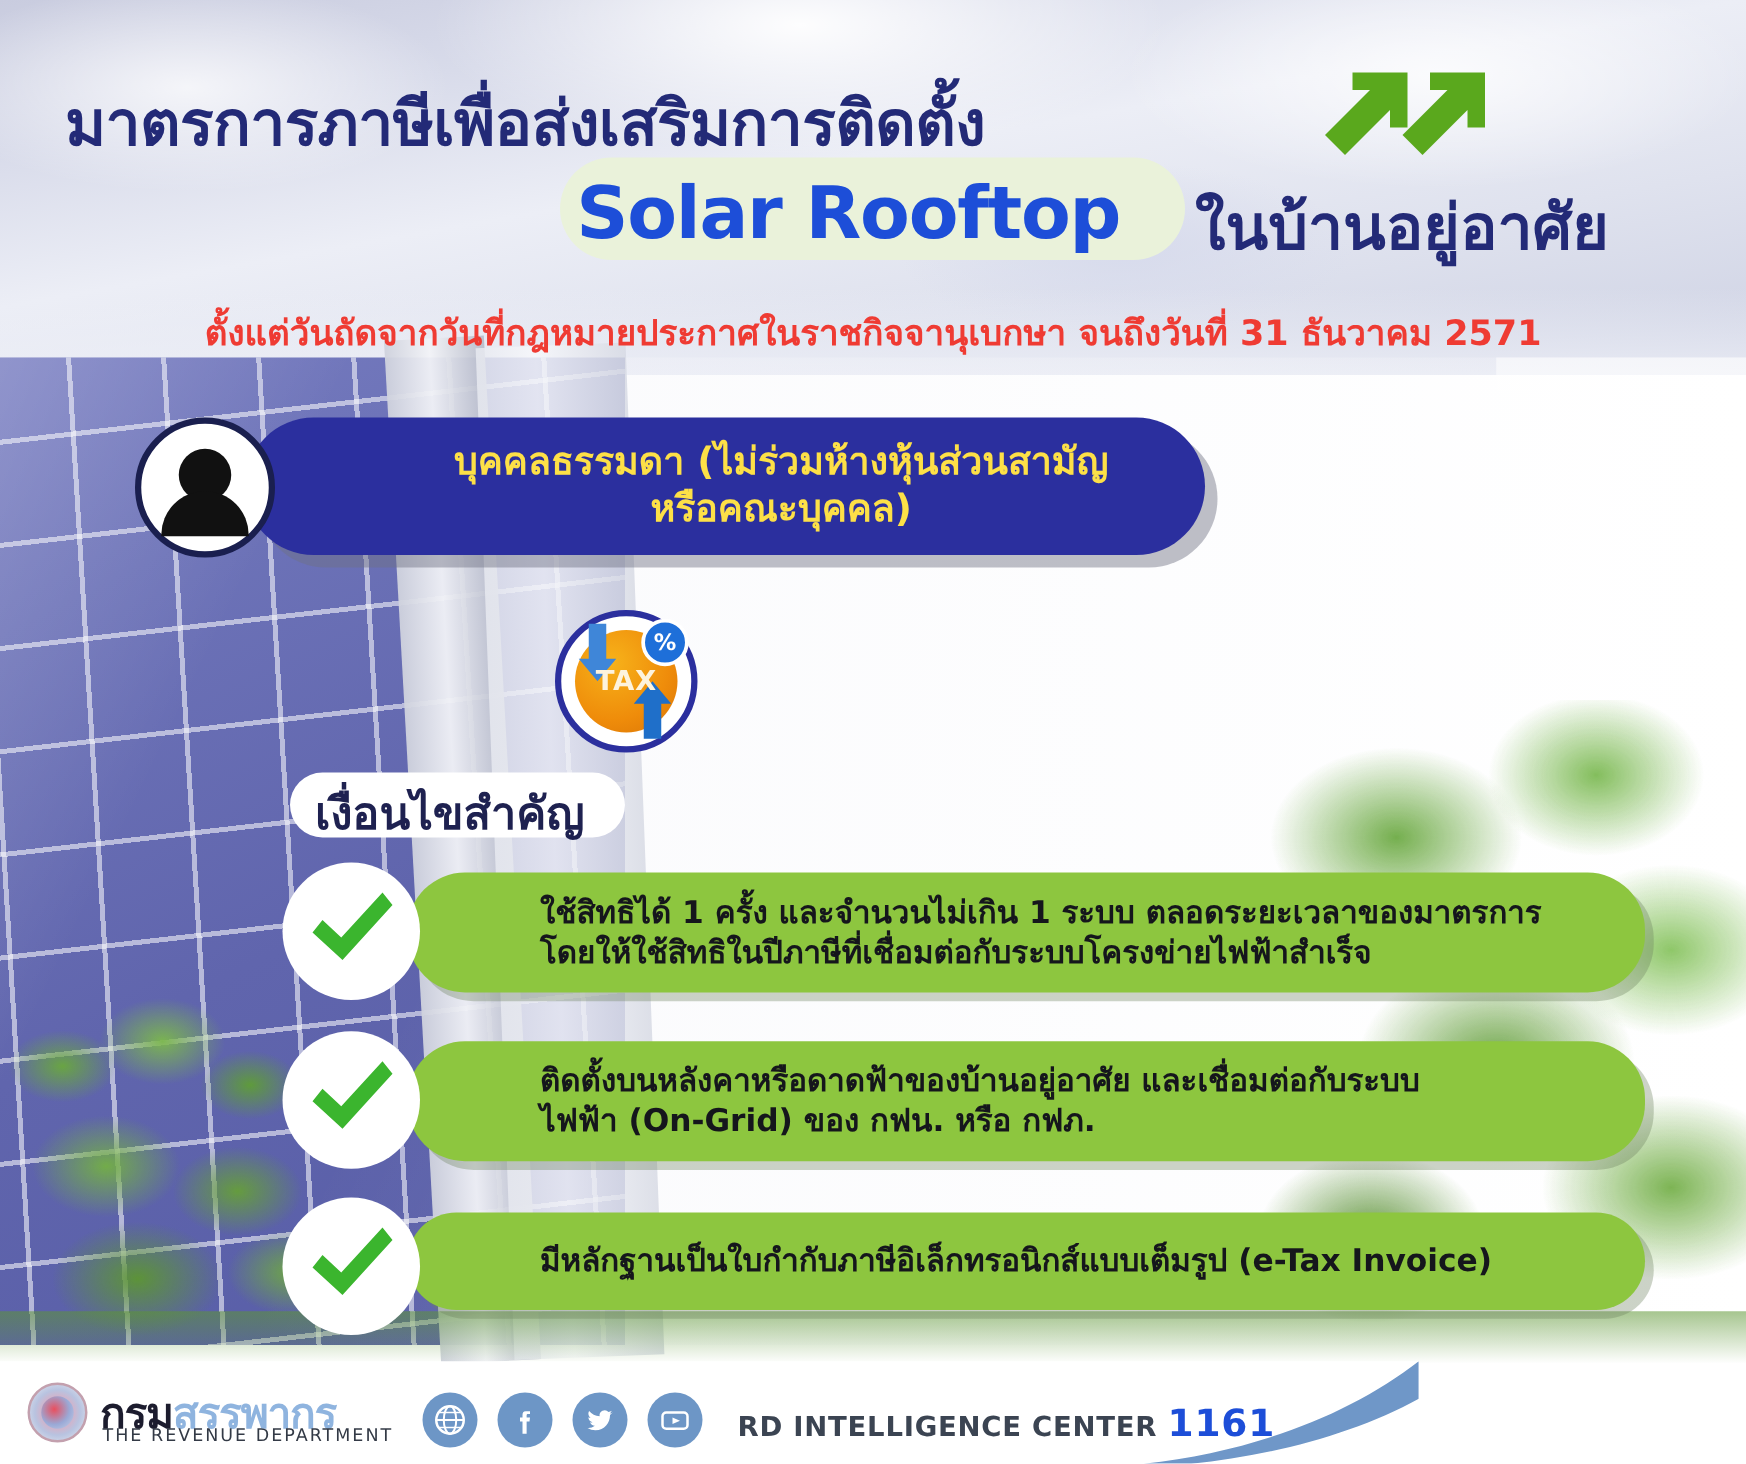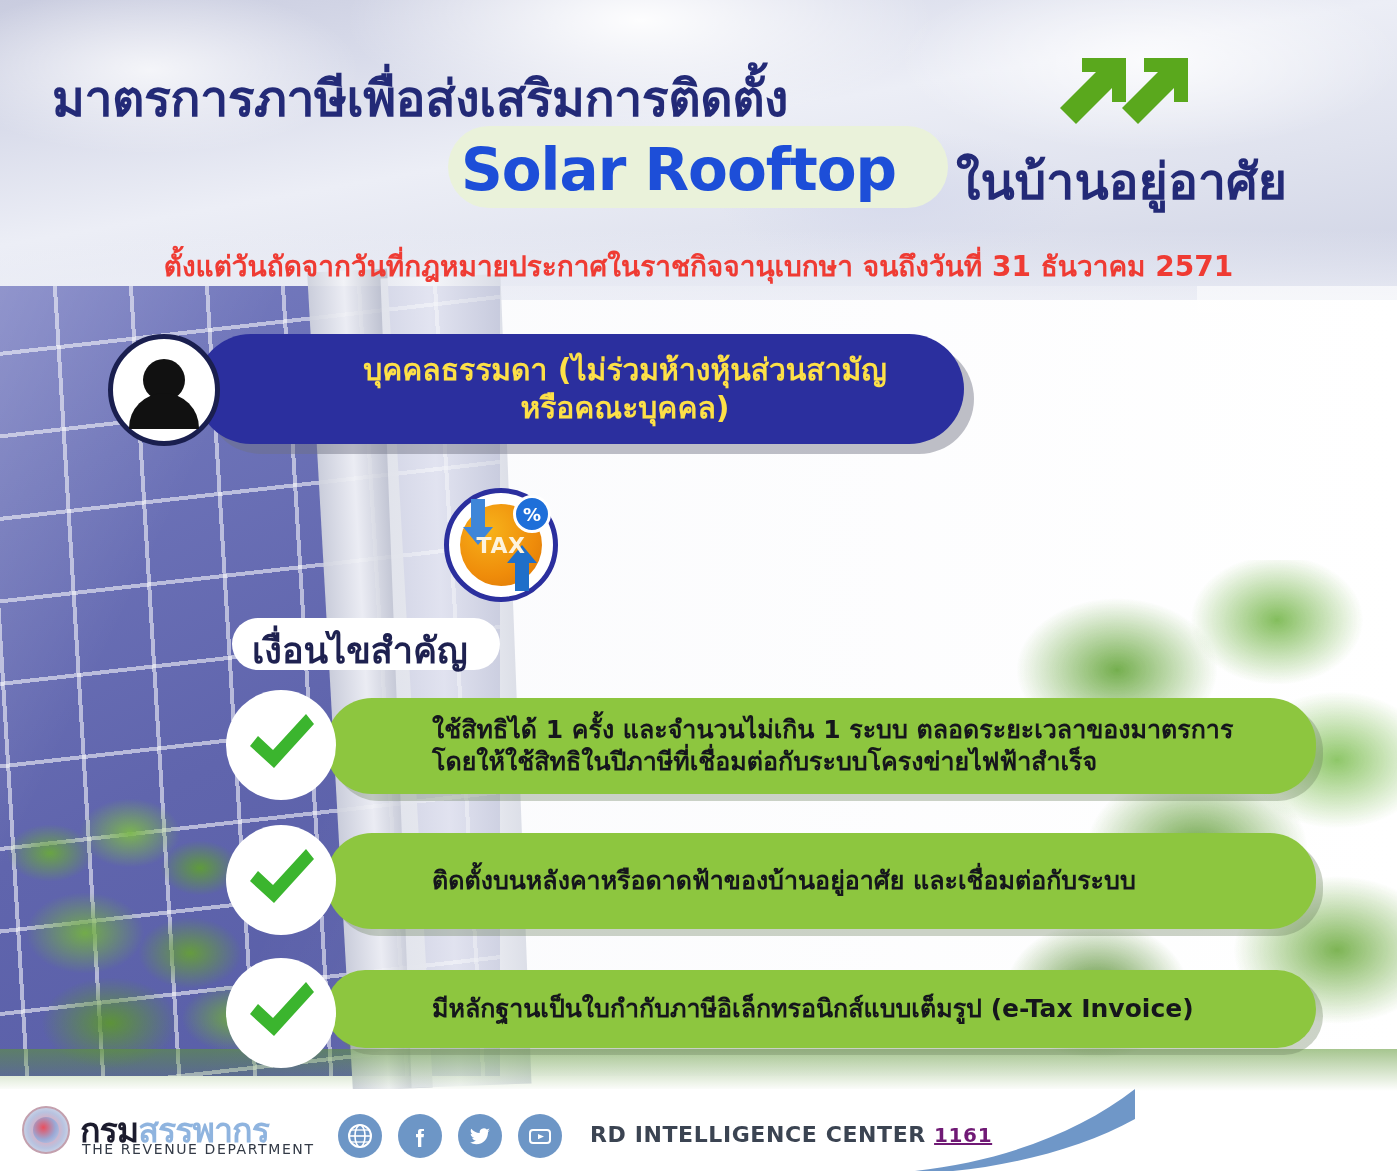--- a/index.html
+++ b/index.html
@@ -237,21 +237,21 @@
   .social{ position:absolute; left:338px; top:1114px; display:flex; gap:16px; z-index:6; }
   .soc{
     width:44px; height:44px; border-radius:50%; background:#6d96c6;
     display:flex; align-items:center; justify-content:center; color:#ffffff;
   }
   .rd-call{
     position:absolute; left:590px; top:1122px; z-index:6;
     font-size:22px; font-weight:bold; color:#3b4452; letter-spacing:.6px;
     white-space:nowrap;
   }
-  .rd-call .num{ font-size:20px; color:#701a75;text-decoration:underline; }
+  .rd-call .num{ font-size:30px; color:#1d4ed8; }
 </style>
 </head>
 <body>
 
 <div class="poster">
 
   <div class="sky"></div>
   <div class="mid-white"></div>
   <div class="right-white"></div>
   <div class="panel-wrap">
@@ -316,20 +316,21 @@
       <svg width="78" height="78" viewBox="0 0 78 78">
         <polygon points="8,40 16,30 31,44 64,8 72,18 32,62" fill="#3bb52e"></polygon>
       </svg>
     </div>
   </div>
 
   <div class="cond-row" style="top:825px;">
     <div class="cond-bar" style="top:8px; width:990px; height:96px;">
       <div class="cond-text">
         <div>ติดตั้งบนหลังคาหรือดาดฟ้าของบ้านอยู่อาศัย และเชื่อมต่อกับระบบ</div>
+        <div>ไฟฟ้า (On-Grid) ของ กฟน. หรือ กฟภ.</div>
       </div>
     </div>
     <div class="check-circle" style="top:0;">
       <svg width="78" height="78" viewBox="0 0 78 78">
         <polygon points="8,40 16,30 31,44 64,8 72,18 32,62" fill="#3bb52e"></polygon>
       </svg>
     </div>
   </div>
 
   <div class="cond-row" style="top:958px;">

